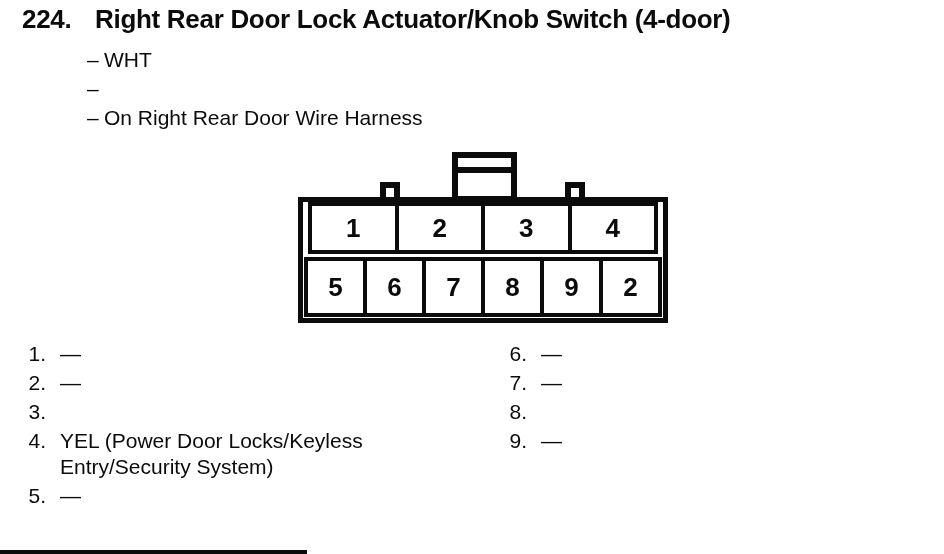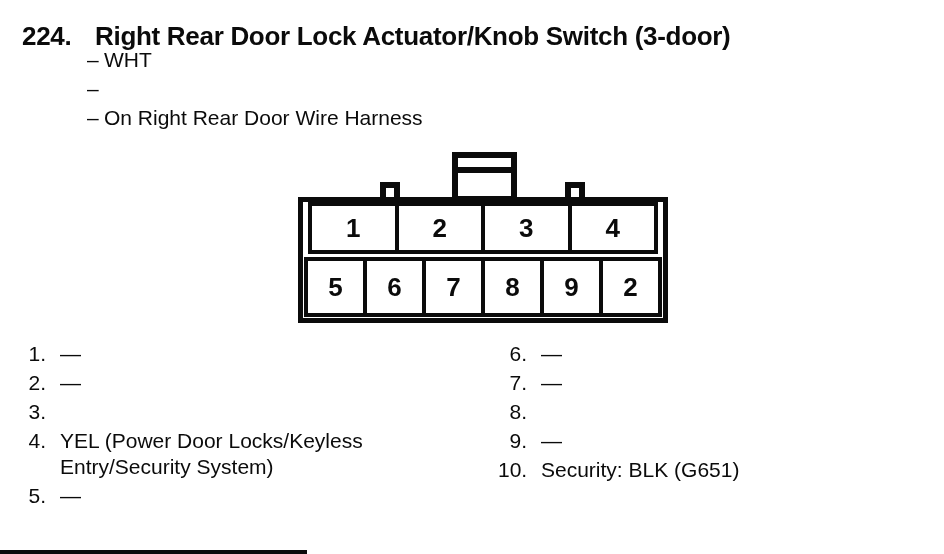--- a/index.html
+++ b/index.html
@@ -5,21 +5,21 @@
   html,body{margin:0;padding:0;}
   body{
     width:944px;height:554px;background:#ffffff;
     font-family:"Liberation Sans",sans-serif;color:#0b0b0b;
     -webkit-font-smoothing:antialiased;
   }
   .page{position:relative;width:944px;height:554px;background:#ffffff;overflow:hidden;}
 
   
   .title-row{
-    position:absolute;left:22px;top:21px;display:flex;
+    position:absolute;left:22px;top:4px;display:flex;
     font-weight:700;font-size:26px;line-height:30px;letter-spacing:-0.3px;white-space:nowrap;
   }
   .title-num{width:73px;}
 
   
   .bullets{position:absolute;left:87px;top:45px;font-size:21px;line-height:29px;}
   .bullet{display:flex;}
   .bullet-marker{width:17px;}
 
   
@@ -59,21 +59,21 @@
   
   .bottom-rule{position:absolute;left:0;top:550px;width:307px;height:4px;background:#0b0b0b;}
 </style>
 </head>
 <body>
 
 <div class="page">
 
   <div class="title-row">
     <span class="title-num">224.</span>
-    <span class="title-text">Right Rear Door Lock Actuator/Knob Switch (3-door)</span>
+    <span class="title-text">Right Rear Door Lock Actuator/Knob Switch (4-door)</span>
   </div>
 
   <div class="bullets">
     <div class="bullet">
       <span class="bullet-marker">–</span>
       <span>WHT</span>
     </div>
     <div class="bullet">
       <span class="bullet-marker">–</span>
     </div>
@@ -139,21 +139,17 @@
       <span class="pin-num">7.</span>
       <span class="pin-desc">—</span>
     </div>
     <div class="pin-item">
       <span class="pin-num">8.</span>
     </div>
     <div class="pin-item">
       <span class="pin-num">9.</span>
       <span class="pin-desc">—</span>
     </div>
-    <div class="pin-item">
-      <span class="pin-num">10.</span>
-      <span class="pin-desc">Security: BLK (G651)</span>
-    </div>
   </div>
 
   <div class="bottom-rule"></div>
 
 </div>
 
 </body></html>

